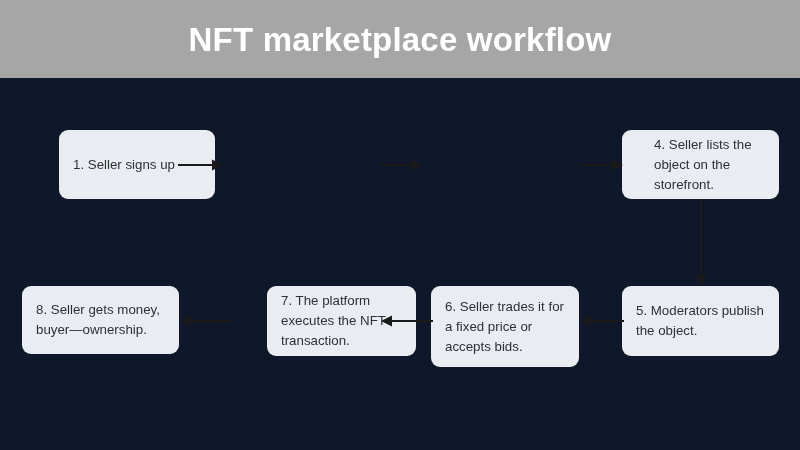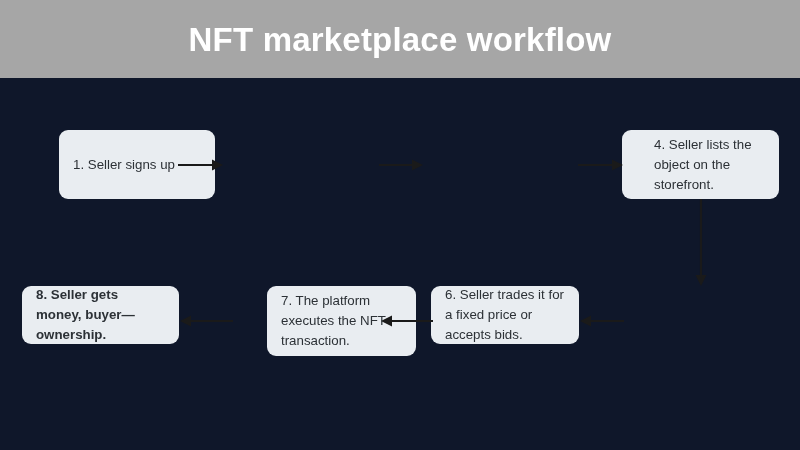--- a/index.html
+++ b/index.html
@@ -62,23 +62,23 @@
     line-height: 20px;
     text-align: left;
     width: 100%;
   }
   
   #node-1 { left: 22px;  top: 130px; width: 156px; height: 69px; margin-left: 37px; }
   #node-2 { left: 222px; top: 130px; width: 157px; height: 69px; }
   #node-3 { left: 422px; top: 130px; width: 156px; height: 69px; }
   #node-4 { left: 622px; top: 130px; width: 157px; height: 69px; padding-left: 32px; }
   #node-5 { left: 622px; top: 286px; width: 157px; height: 70px; }
-  #node-6 { left: 431px; top: 286px; width: 148px; height: 58px; }
+  #node-6 { left: 431px; top: 286px; width: 148px; height: 81px; }
   #node-7 { left: 231px; top: 286px; width: 149px; height: 70px; margin-left: 36px; }
-  #node-8 { left: 22px;  top: 286px; width: 157px; height: 58px; font-weight: bold; }
+  #node-8 { left: 22px;  top: 286px; width: 157px; height: 68px; }
 
   
   .connector {
     position: absolute;
   }
   .connector svg {
     display: block;
     overflow: visible;
   }
   #arrow-1-2 { left: 178px; top: 156px; width: 46px; height: 18px; }
@@ -97,20 +97,23 @@
   <div class="header-bar"></div>
   <div class="header-title">NFT marketplace workflow</div>
 
   <div class="node" id="node-1">
     <span class="node-label">1. Seller signs up</span>
   </div>
   <div class="node" id="node-4">
     <span class="node-label">4. Seller lists the object on the storefront.</span>
   </div>
 
+  <div class="node" id="node-5">
+    <span class="node-label">5. Moderators publish the object.</span>
+  </div>
   <div class="node" id="node-6">
     <span class="node-label">6. Seller trades it for a fixed price or accepts bids.</span>
   </div>
   <div class="node" id="node-7">
     <span class="node-label">7. The platform executes the NFT transaction.</span>
   </div>
   <div class="node" id="node-8">
     <span class="node-label">8. Seller gets money, buyer—ownership.</span>
   </div>
 

